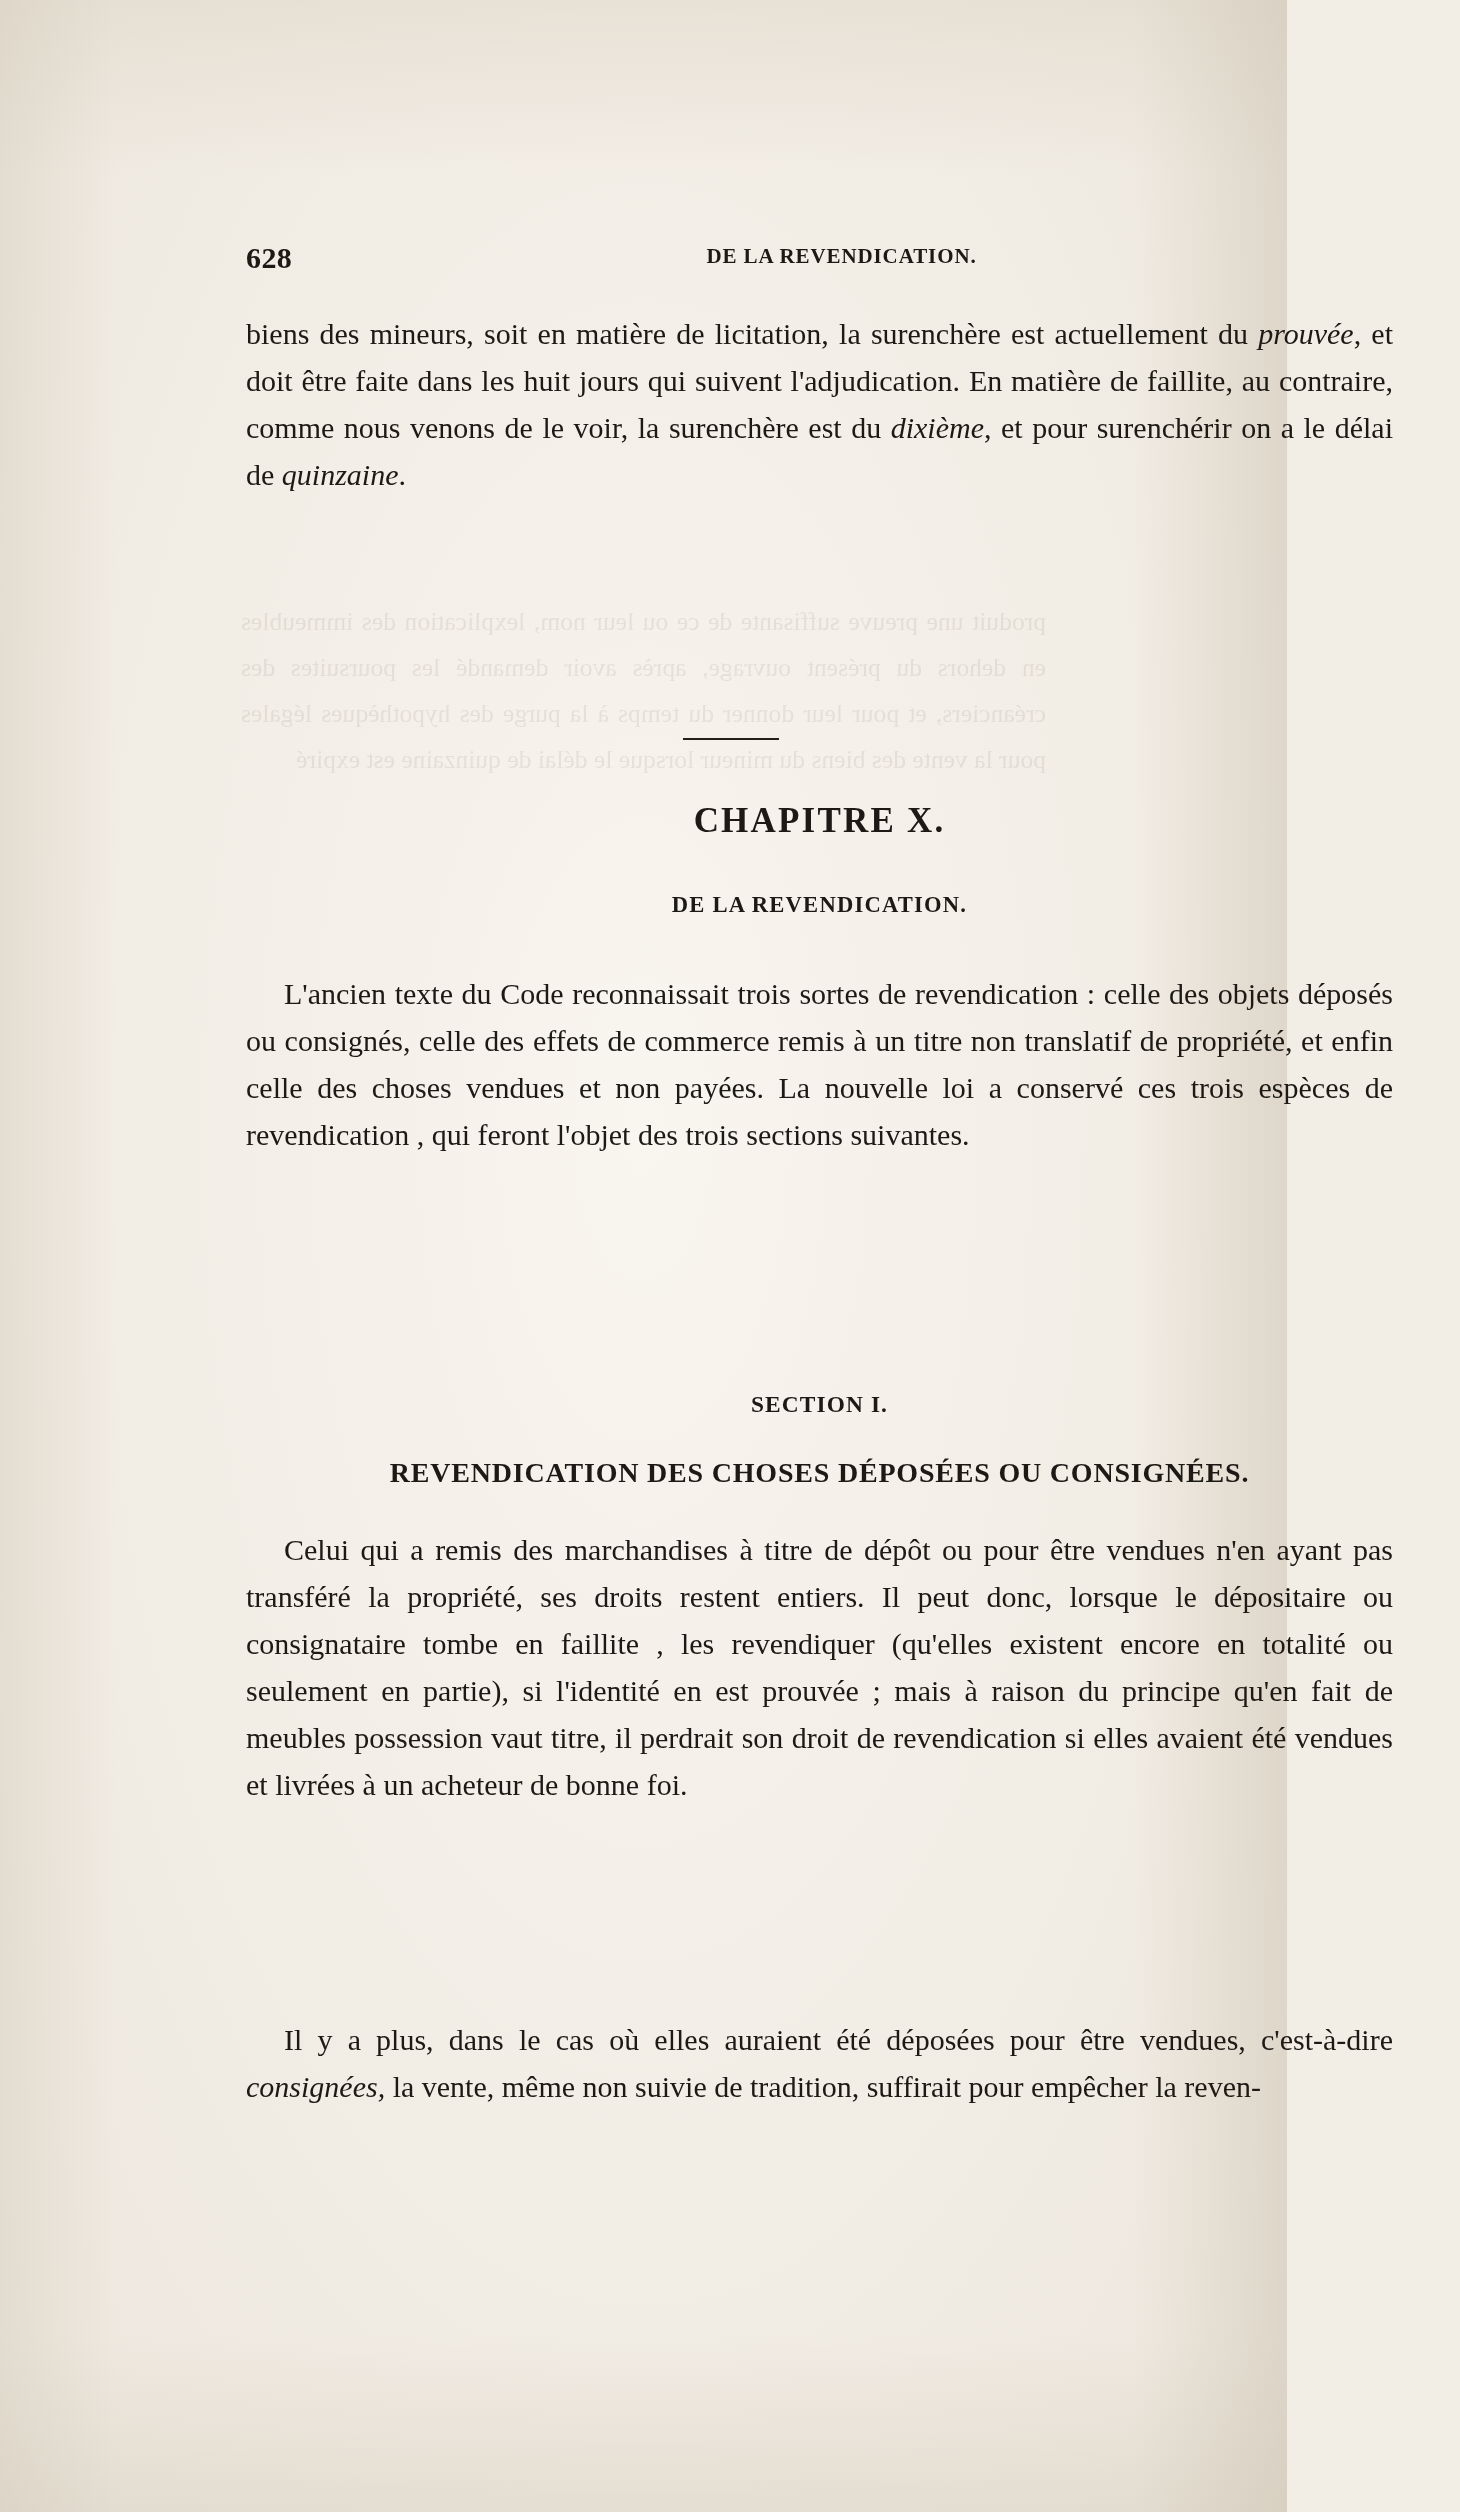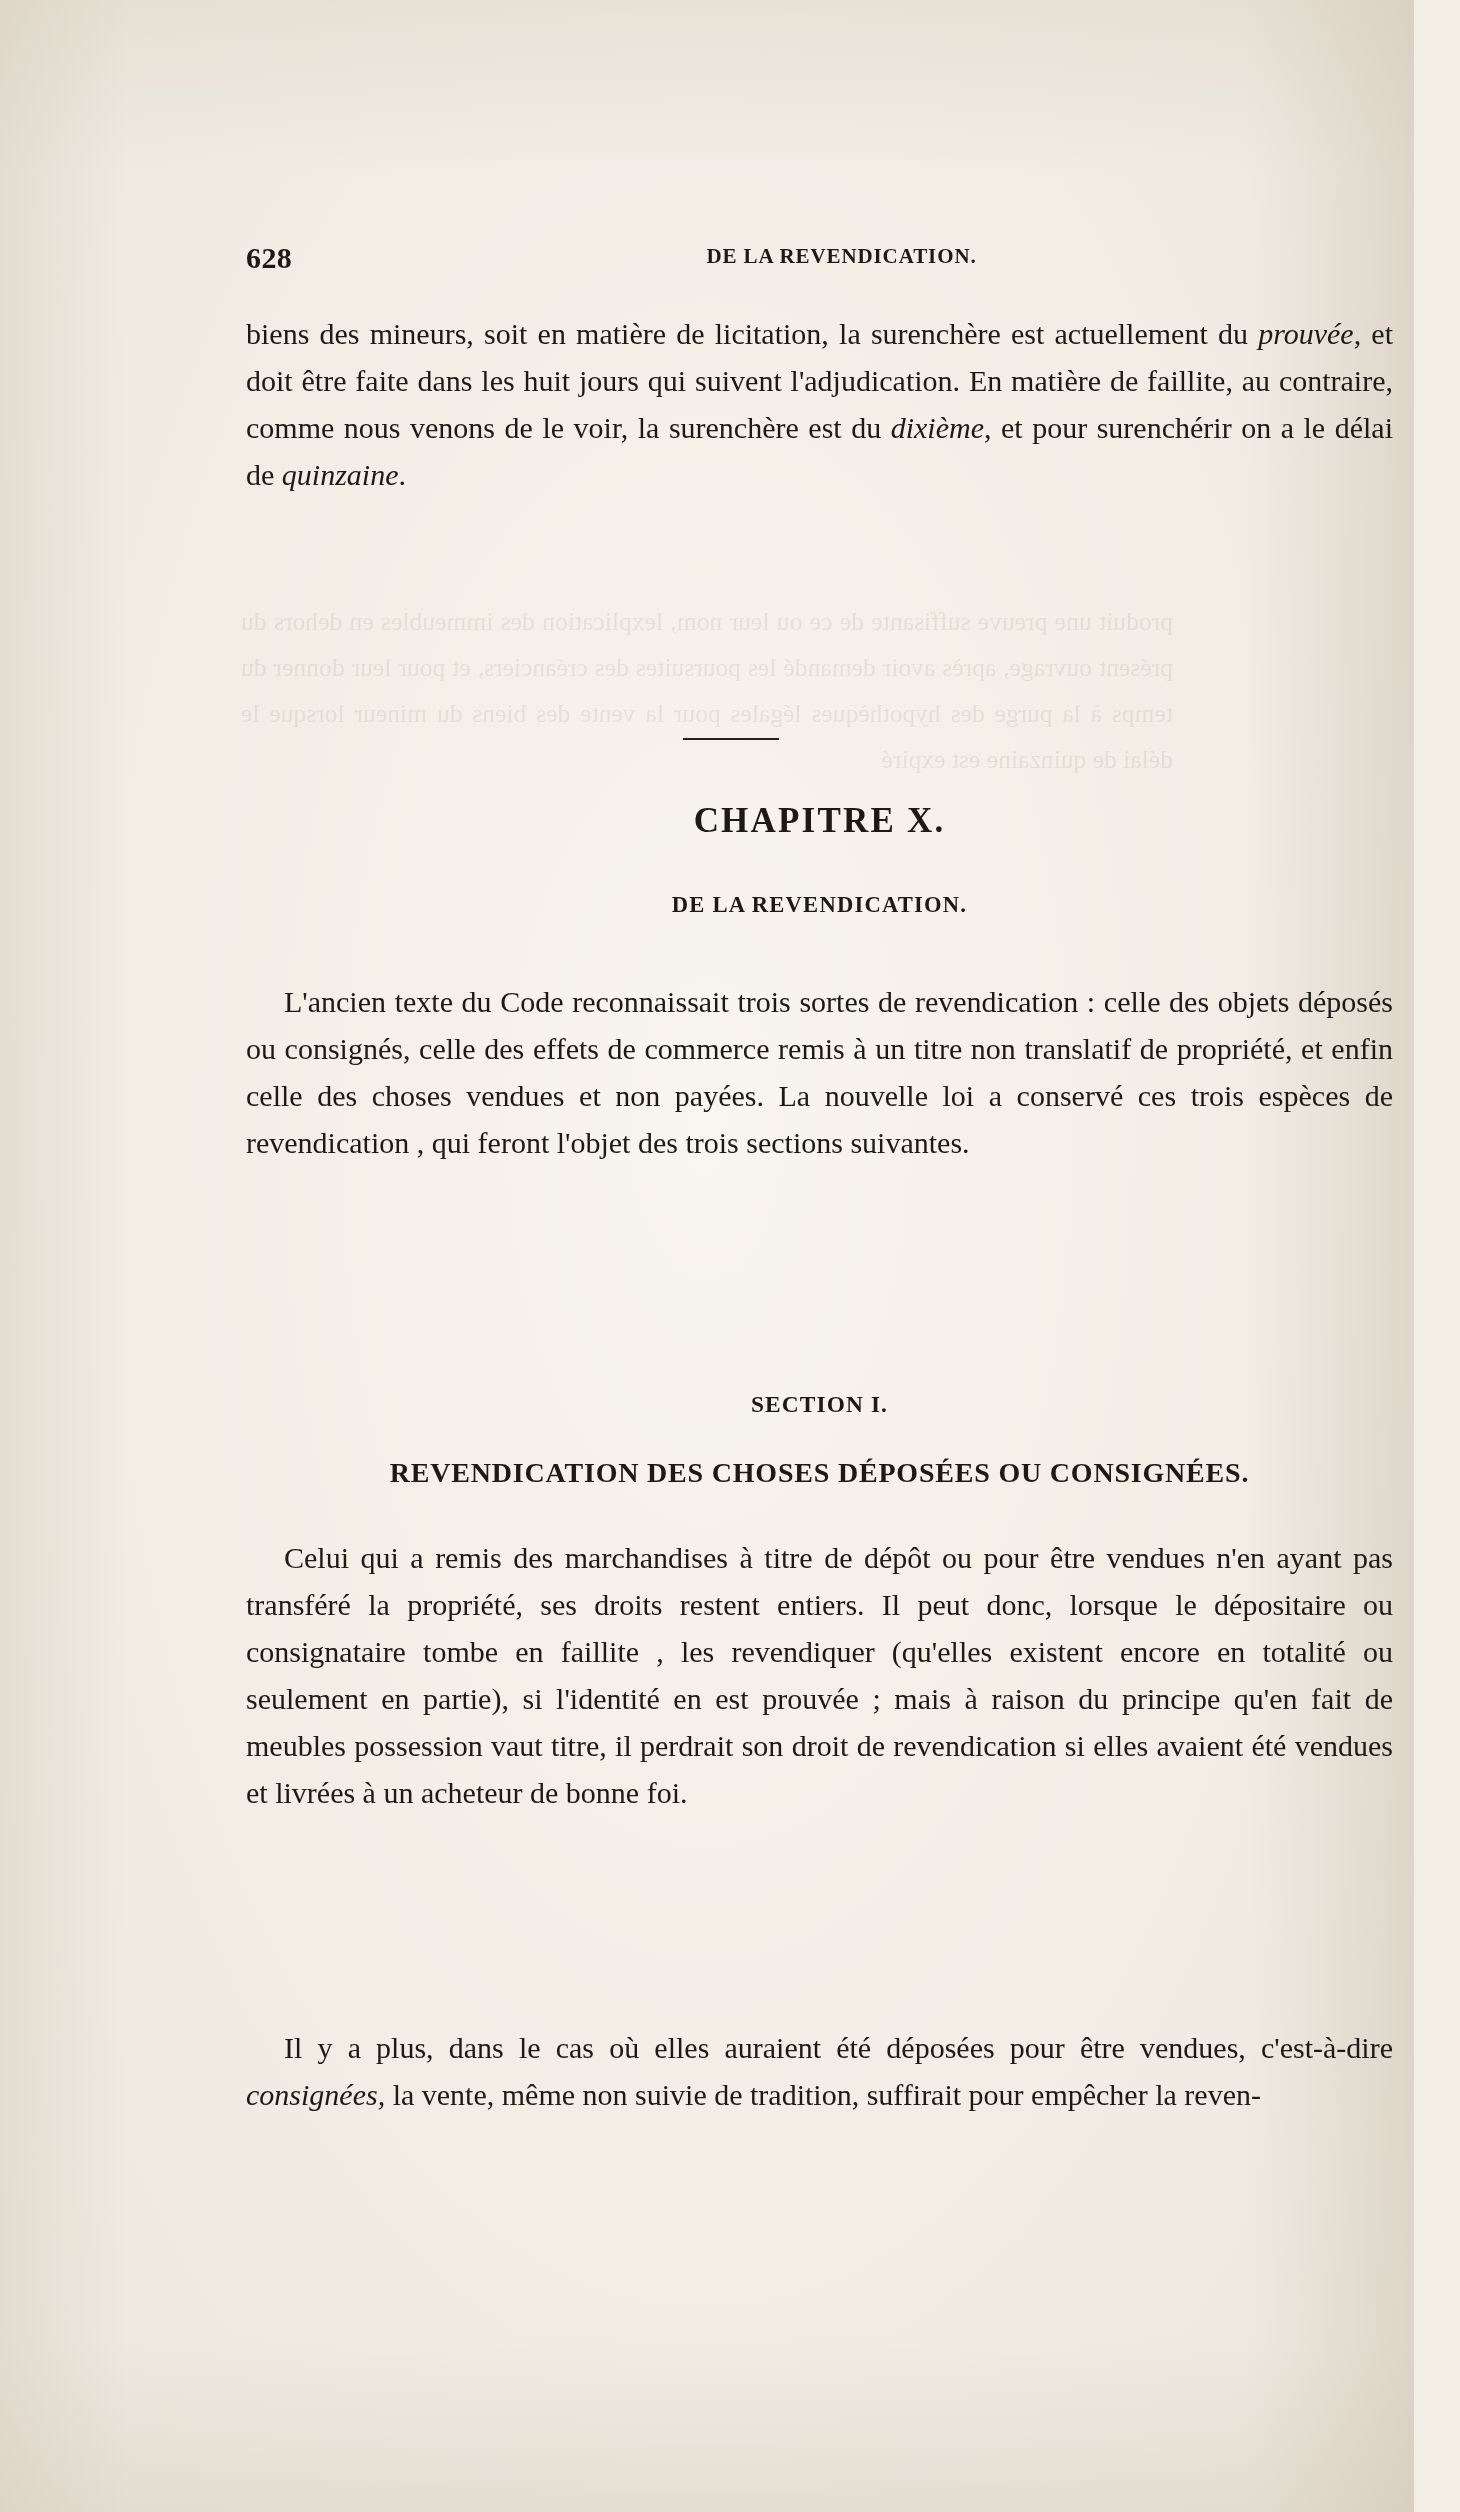--- a/index.html
+++ b/index.html
@@ -9,21 +9,21 @@
   body {
     width: 1461px;
     height: 2512px;
     background: #f2eee6;
     font-family: "Liberation Serif", serif;
     color: #1d1a16;
     overflow: hidden;
   }
   .page {
     position: relative;
-    width: 1414px;
+    width: 1287px;
     height: 2512px;
     box-sizing: border-box;
     background:
       radial-gradient(ellipse at 50% 45%, rgba(255,253,248,0.55) 0%, rgba(244,240,232,0.25) 55%, rgba(232,226,214,0.5) 100%),
       #f1ece4;
   }
   .paper-tint {
     position: absolute;
     inset: 0;
     background:
@@ -89,21 +89,20 @@
   .para {
     font-size: 30px;
     line-height: 47px;
     text-align: justify;
     text-justify: inter-word;
     margin: 0;
     hyphens: manual;
   }
   .para.first-indent {
     text-indent: 38px;
-    margin-top: 8px;
   }
   .rule {
     position: absolute;
     left: 50%;
     transform: translateX(-50%);
     width: 96px;
     height: 2.2px;
     background: #241f19;
   }
   .chapter-title {

